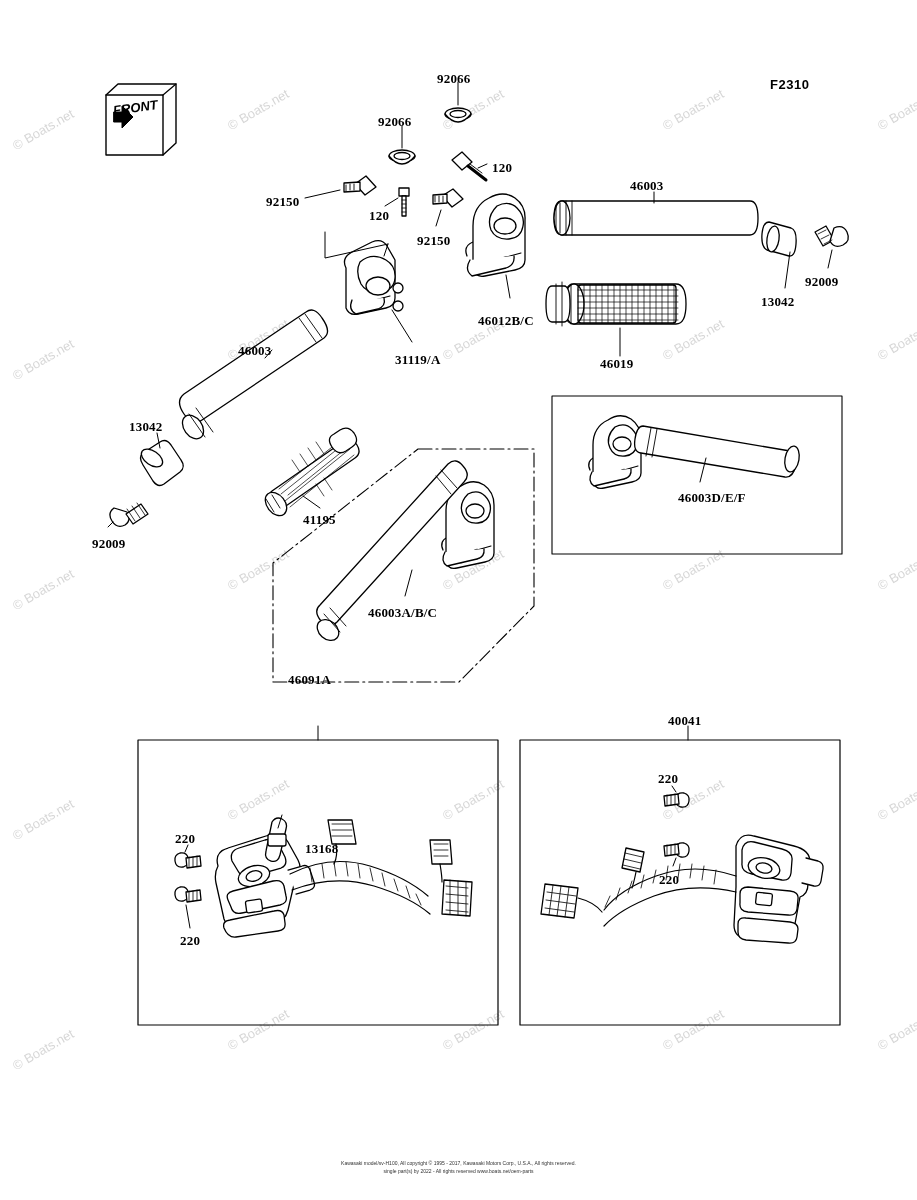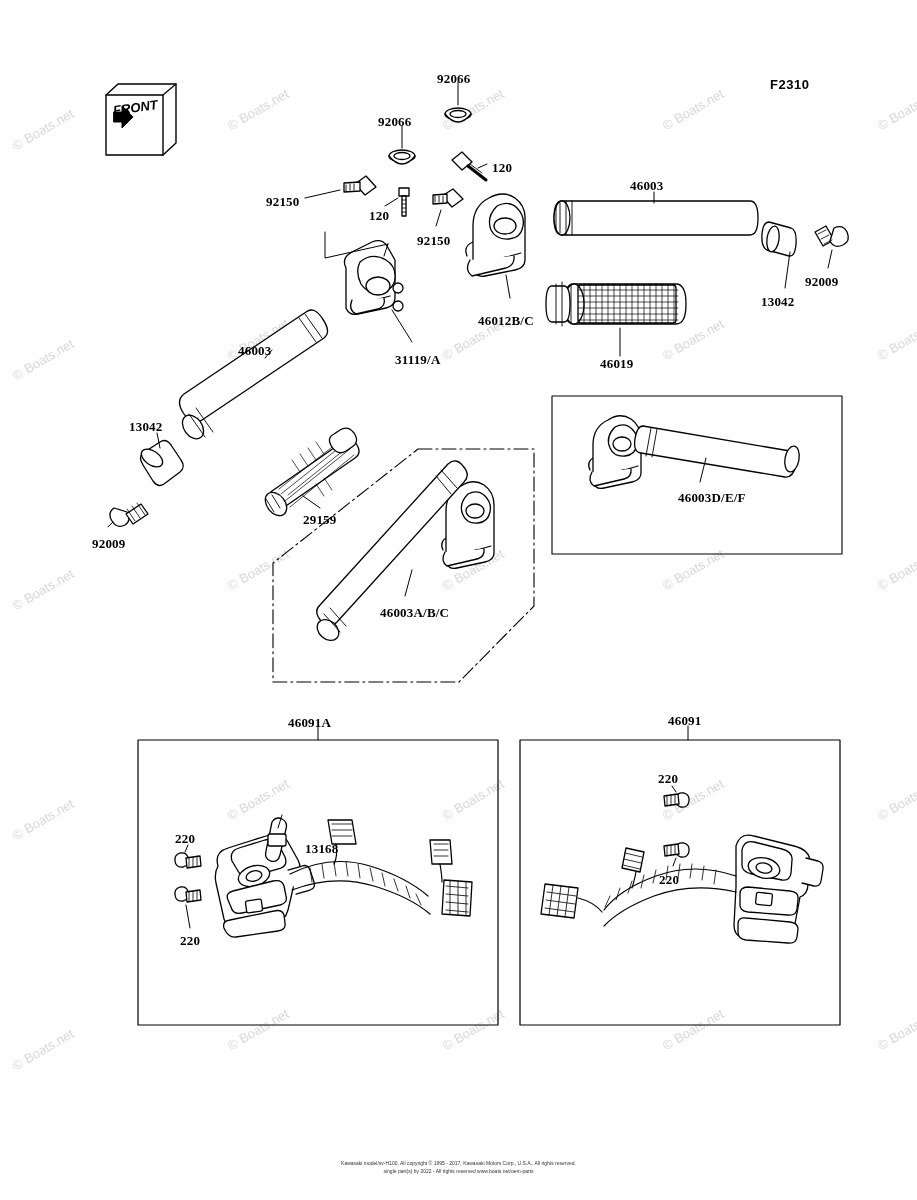--- a/index.html
+++ b/index.html
@@ -395,26 +395,26 @@
       <div class="lbl" style="left: 369px; top: 208px;">120</div>
       <div class="lbl" style="left: 417px; top: 233px;">92150</div>
       <div class="lbl" style="left: 630px; top: 178px;">46003</div>
       <div class="lbl" style="left: 805px; top: 274px;">92009</div>
       <div class="lbl" style="left: 761px; top: 294px;">13042</div>
       <div class="lbl" style="left: 478px; top: 302px; margin-top: 11px;">46012B/C</div>
       <div class="lbl" style="left: 600px; top: 356px;">46019</div>
       <div class="lbl" style="left: 395px; top: 352px;">31119/A</div>
       <div class="lbl" style="left: 238px; top: 343px;">46003</div>
       <div class="lbl" style="left: 129px; top: 419px;">13042</div>
-      <div class="lbl" style="left: 303px; top: 512px;">29159</div>
+      <div class="lbl" style="left: 303px; top: 512px;">41195</div>
       <div class="lbl" style="left: 92px; top: 536px;">92009</div>
       <div class="lbl" style="left: 670px; top: 490px; margin-left: 8px;">46003D/E/F</div>
-      <div class="lbl" style="left: 380px; top: 605px;">46003A/B/C</div>
-      <div class="lbl" style="left: 288px; top: 715px;">46091A</div>
-      <div class="lbl" style="left: 668px; top: 713px;">46091</div>
+      <div class="lbl" style="left: 368px; top: 605px;">46003A/B/C</div>
+      <div class="lbl" style="left: 288px; top: 672px;">46091A</div>
+      <div class="lbl" style="left: 668px; top: 713px;">40041</div>
       <div class="lbl" style="left: 258px; top: 841px; margin-left: 47px;">13168</div>
       <div class="lbl" style="left: 175px; top: 831px;">220</div>
       <div class="lbl" style="left: 180px; top: 933px;">220</div>
       <div class="lbl" style="left: 658px; top: 771px;">220</div>
       <div class="lbl" style="left: 659px; top: 872px;">220</div>
     </div>
 
   <div class="footer" style="top:1160px;">
     <div>Kawasaki model/sv-H100, All copyright © 1995 - 2017, Kawasaki Motors Corp., U.S.A., All rights reserved.</div>
     <div>single part(s) by 2022 - All rights reserved www.boats.net/oem-parts</div>

